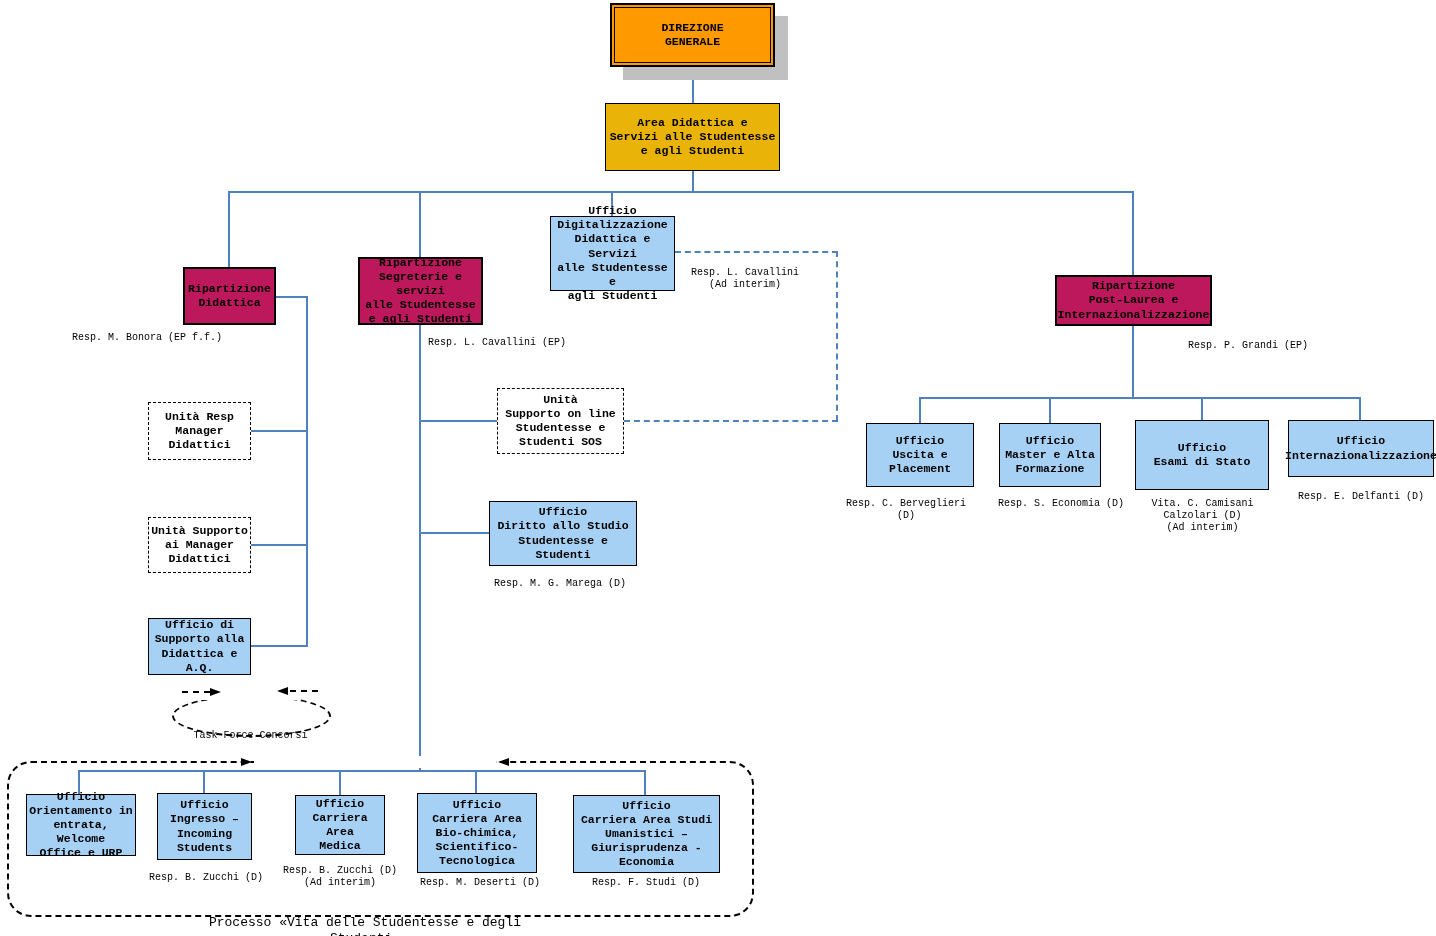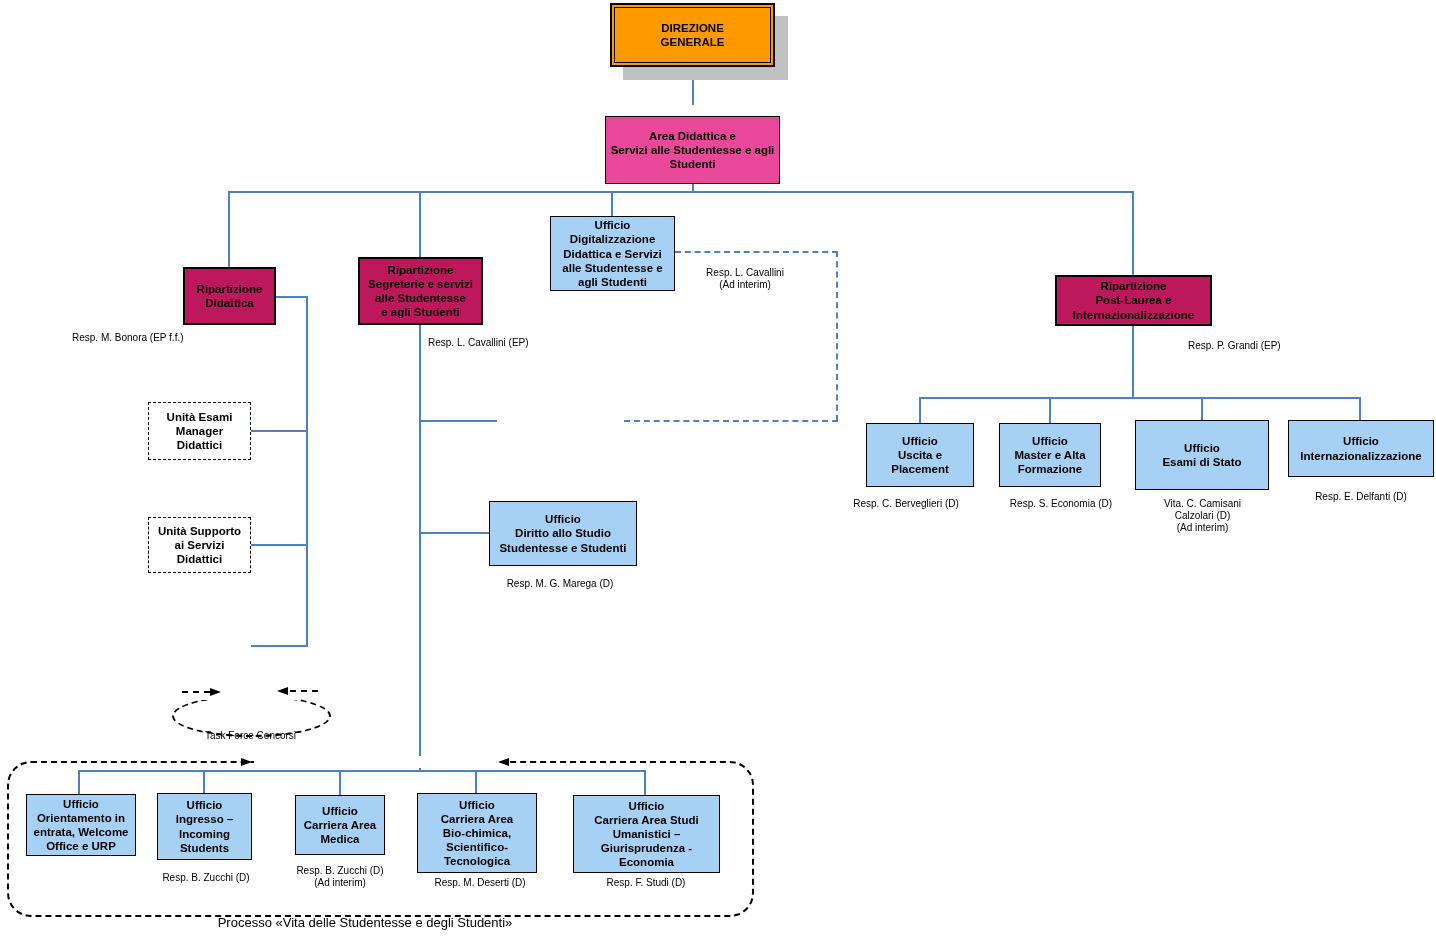--- a/index.html
+++ b/index.html
@@ -1,33 +1,33 @@
 <!DOCTYPE html>
 <html><head>
 <meta charset="utf-8">
 <style>
   html,body{margin:0;padding:0;background:#fff;}
   #canvas{
     position:relative;width:1436px;height:936px;background:#fff;overflow:hidden;
-    font-family:Liberation Sans, sans-serif;color:#000;
+    font-family:Liberation Mono, monospace;color:#000;
   }
   
   .hline{position:absolute;height:2px;background:#4F81BD;}
   .vline{position:absolute;width:2px;background:#4F81BD;}
   .hdash{position:absolute;height:0;border-top:2px dashed #4F81BD;}
   .vdash{position:absolute;width:0;border-left:2px dashed #4F81BD;}
   
   .node{
     position:absolute;display:flex;align-items:center;justify-content:center;
     text-align:center;font-weight:bold;font-size:11.5px;line-height:1.22;
     white-space:pre-line;box-sizing:border-box;padding:2px;
   }
   .blue{background:#A6D1F5;border:1.5px solid #000;}
   .yellow{background:#be185d;border:2px solid #000;}
-  .gold{background:#ec4899;border:1.5px solid #000;margin-top:13px;}
+  .gold{background:#eab308;border:1.5px solid #000;}
   .dashdot{background:#fff;border:1.5px dashed #000;}
   .direzione{background:#FF9900;border:2px solid #000;padding:0;}
   .direzione .inner{
     position:absolute;left:2px;top:2px;right:2px;bottom:2px;
     border:1px solid #000;display:flex;align-items:center;justify-content:center;
     white-space:pre-line;
   }
   .shadow{position:absolute;background:#C0C0C0;}
   
   .rlabel{
@@ -109,27 +109,34 @@
 e agli Studenti</div>
   <div class="node blue" style="left:550px;top:216px;width:125px;height:75px">Ufficio
 Digitalizzazione
 Didattica e Servizi
 alle Studentesse e
 agli Studenti</div>
   <div class="node yellow" style="left:1055px;top:275px;width:157px;height:51px">Ripartizione
 Post-Laurea e
 Internazionalizzazione</div>
 
-  <div class="node dashdot" style="left:148px;top:402px;width:103px;height:58px">Unità Esami
+  <div class="node dashdot" style="left:148px;top:402px;width:103px;height:58px">Unità Resp
 Manager
 Didattici</div>
   <div class="node dashdot" style="left:148px;top:517px;width:103px;height:56px">Unità Supporto
-ai Servizi
+ai Manager
 Didattici</div>
+  <div class="node blue" style="left:148px;top:618px;width:103px;height:57px">Ufficio di
+Supporto alla
+Didattica e A.Q.</div>
 
+  <div class="node dashdot" style="left:497px;top:388px;width:127px;height:66px">Unità
+Supporto on line
+Studentesse e
+Studenti SOS</div>
   <div class="node blue" style="left:489px;top:501px;width:148px;height:65px">Ufficio
 Diritto allo Studio
 Studentesse e Studenti</div>
 
   <div class="node blue" style="left:866px;top:423px;width:108px;height:64px">Ufficio
 Uscita e
 Placement</div>
   <div class="node blue" style="left:999px;top:423px;width:102px;height:64px">Ufficio
 Master e Alta
 Formazione</div>

